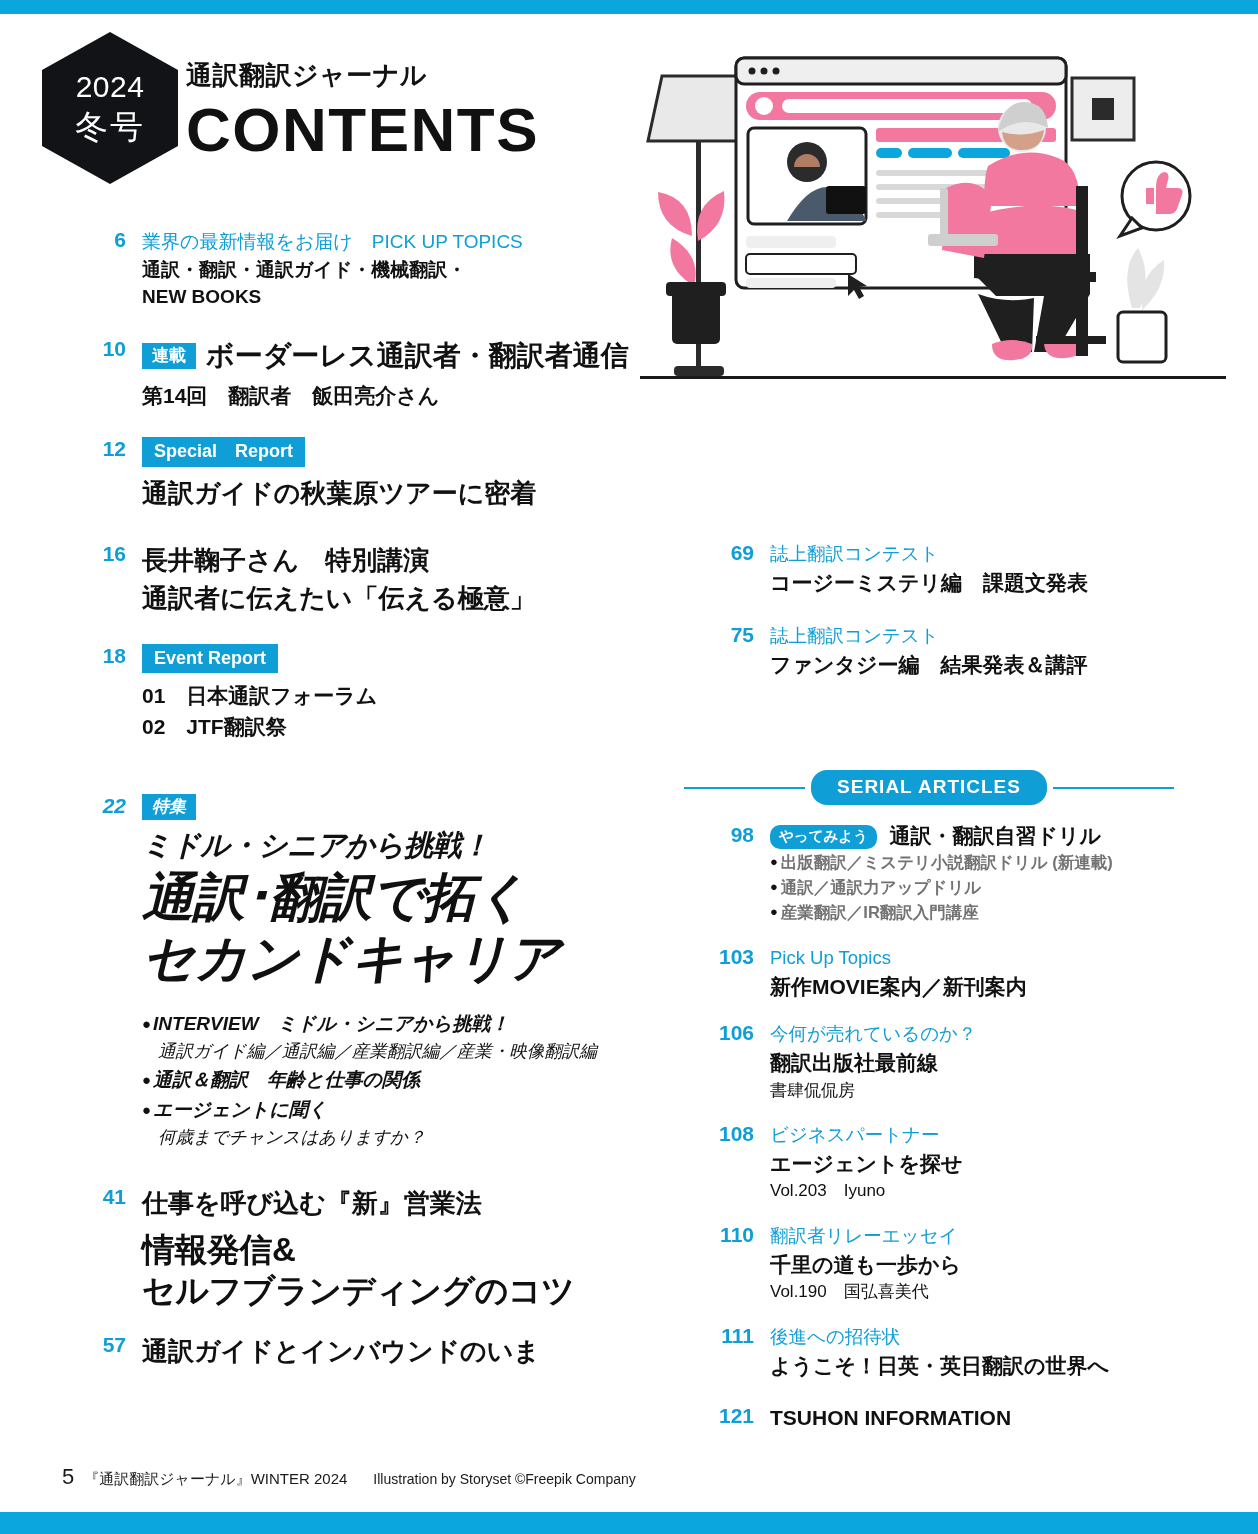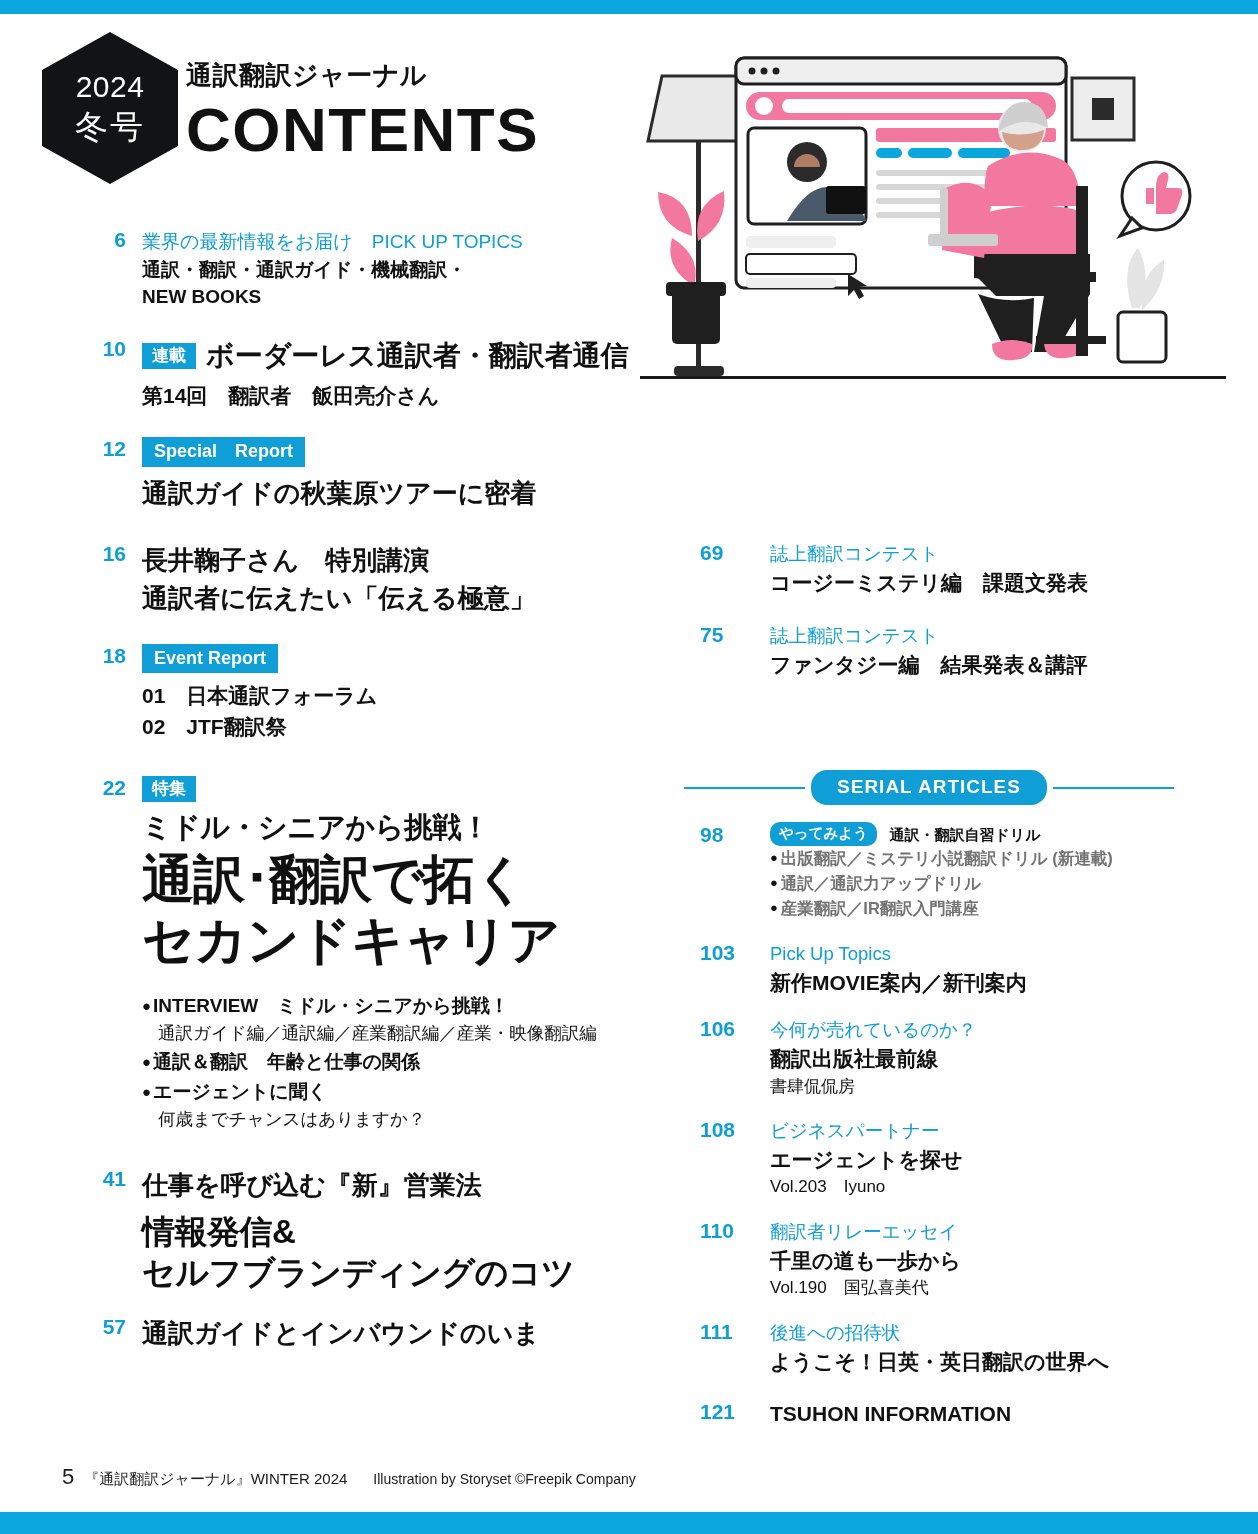--- a/index.html
+++ b/index.html
@@ -211,30 +211,30 @@
     font-size: 14.5px;
     font-weight: 700;
     padding: 2px 9px 3px;
     border-radius: 10px;
     margin-right: 8px;
     vertical-align: 2px;
   }
   .r-entry { position: relative; margin-bottom: 17px; }
   .r-pg {
     position: absolute; left: 0; top: 1px;
-    width: 54px; text-align: left;
+    width: 54px; text-align: right;
     color: #0f9ed6; font-weight: 800; font-size: 21px;
   }
   .r-body { margin-left: 70px; }
   .r-l1 { font-size: 18.5px; color: #0f9ed6; font-weight: 500; line-height: 1.5; }
   .r-l2 { font-size: 21px; color: #111; font-weight: 700; line-height: 1.45; }
   .r-l3 { font-size: 17px; color: #111; font-weight: 500; line-height: 1.45; }
   .r-li { font-size: 16.5px; color: #737373; font-weight: 600; line-height: 1.5; }
   .r-li::before { content: "\25CF"; color:#111; font-size: 13px; margin-right: 3px; position: relative; top:-2px;}
-  .r-big { font-size: 15px; font-weight: 800; color: #111; }
+  .r-big { font-size: 21px; font-weight: 800; color: #111; }
   
   .footer {
     position: absolute;
     left: 62px; bottom: 44px;
     display: flex;
     align-items: baseline;
     gap: 10px;
     color: #1a1a1a;
   }
   .footer .num { font-size: 22px; font-weight: 500; }
@@ -376,21 +376,21 @@
 
     <div class="entry" style="margin-top:26px;">
       <div class="pg">18</div>
       <div class="body">
         <span class="tag lg">Event Report</span>
         <div class="line-b" style="margin-top:8px;">01　日本通訳フォーラム</div>
         <div class="line-b">02　JTF翻訳祭</div>
       </div>
     </div>
 
-    <div class="entry" style="margin-top:34px;">
+    <div class="entry" style="margin-top:52px;font-style:italic;">
       <div class="pg">22</div>
       <div class="body">
         <span class="tag">特集</span>
         <div class="feat-sub">ミドル・シニアから挑戦！</div>
         <div class="feat-big">通訳･翻訳で拓く</div>
         <div class="feat-big">セカンドキャリア</div>
         <div class="bullets">
           <div class="b1 dot">INTERVIEW　ミドル・シニアから挑戦！</div>
           <div class="b2">通訳ガイド編／通訳編／産業翻訳編／産業・映像翻訳編</div>
           <div class="b1 dot">通訳＆翻訳　年齢と仕事の関係</div>

